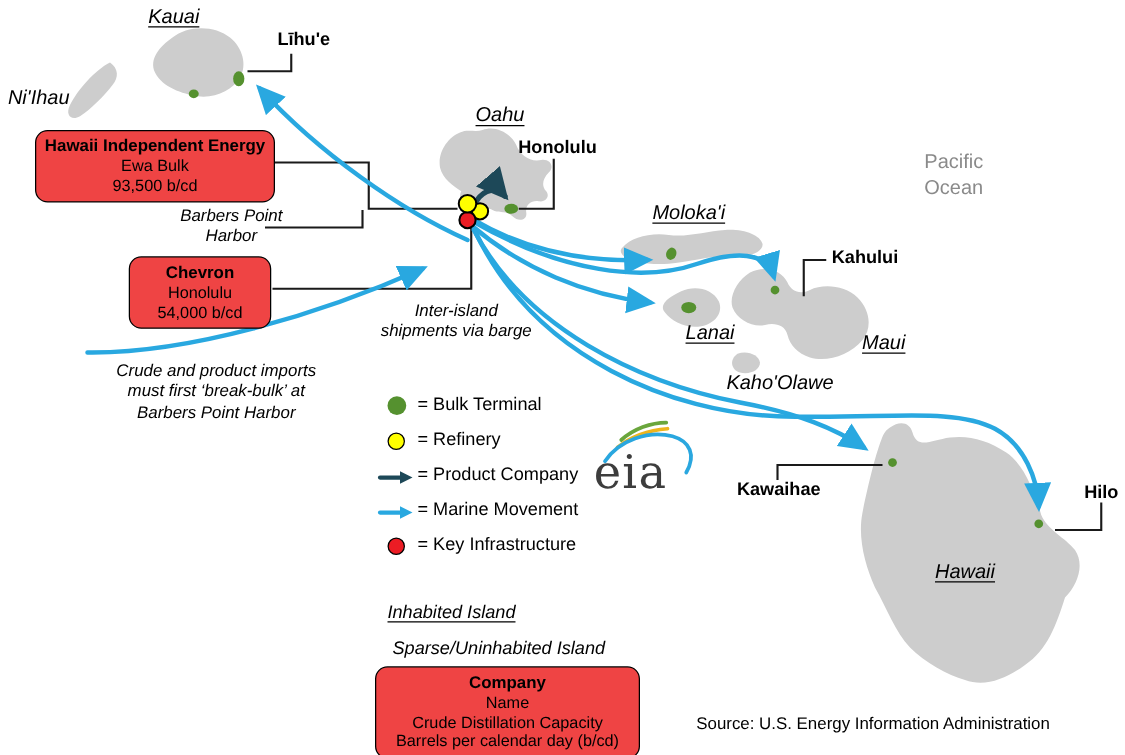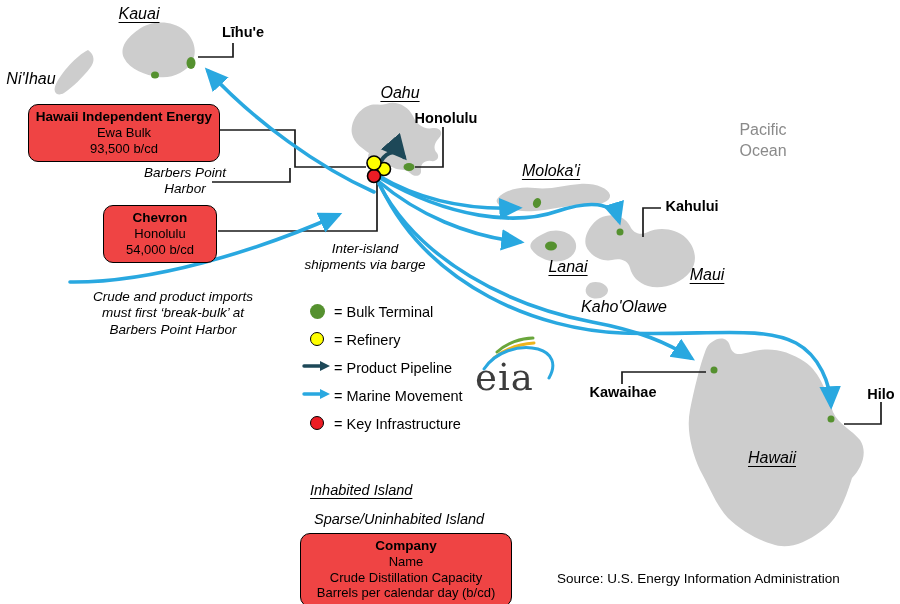--- a/index.html
+++ b/index.html
@@ -25,21 +25,21 @@
     transform:translateX(-50%); white-space:pre-line; line-height:1.3;
   }
   .callout-box {
     position:absolute; background:#ef4444; border:1.7px solid #000; border-radius:10px;
     text-align:center; font-size:13px; line-height:1.2; padding:4px 6px 5px;
   }
   .callout-box .hd { font-weight:bold; font-size:13.5px; }
   .legend { position:absolute; left:300px; top:298px; width:215px; }
   .legend-title { font-weight:bold; font-size:15px; text-align:center; width:180px; line-height:1.18; }
   .legend-rows { margin-top:6px; }
-  .legend-row { display:flex; align-items:flex-start; height:28px; }
+  .legend-row { display:flex; align-items:flex-end; height:28px; }
   .legend-icon { width:34px; display:flex; justify-content:center; align-items:center; flex:0 0 34px; }
   .legend-row .txt { font-size:14.5px; }
   .dot { border-radius:50%; }
   .dot.green { width:15px; height:15px; background:#55912f; }
   .dot.yellow { width:14px; height:14px; background:#ffff00; border:1.7px solid #000; }
   .dot.red { width:14px; height:14px; background:#ec1c24; border:1.7px solid #000; }
   .eia-text {
     position:absolute; left:475px; top:356px; font-family:"DejaVu Serif", serif;
     font-size:37px; color:#3d3d3d; letter-spacing:1px;
   }
@@ -168,21 +168,21 @@
           </span>
         <span class="txt">= Refinery</span>
       </div>
       <div class="legend-row">
         <span class="legend-icon">
           <svg width="30" height="12" viewBox="0 0 30 12">
             <path d="M2,6 H19" stroke="#1d4858" stroke-width="3.4" stroke-linecap="round"></path>
             <path d="M18,1 L28,6 L18,11 Z" fill="#1d4858"></path>
           </svg>
         </span>
-        <span class="txt">= Product Pipeline</span>
+        <span class="txt">= Product Company</span>
       </div>
       <div class="legend-row">
         <span class="legend-icon">
           <svg width="30" height="12" viewBox="0 0 30 12">
             <path d="M2,6 H19" stroke="#29a8e0" stroke-width="3.4" stroke-linecap="round"></path>
             <path d="M18,1 L28,6 L18,11 Z" fill="#29a8e0"></path>
           </svg>
         </span>
         <span class="txt">= Marine Movement</span>
       </div>

